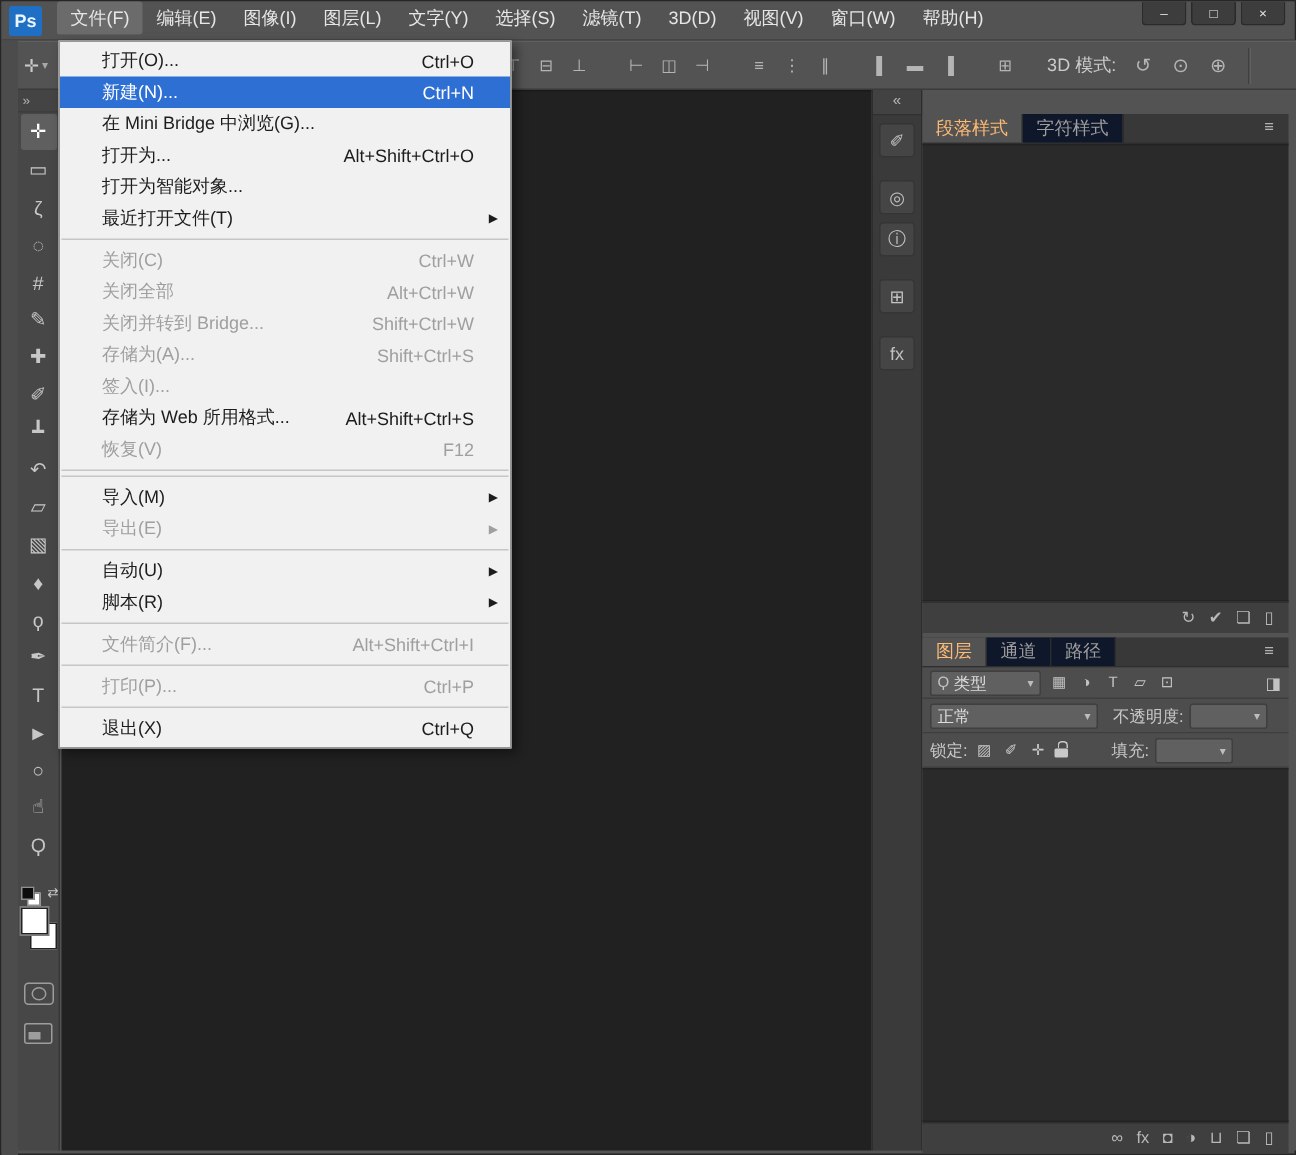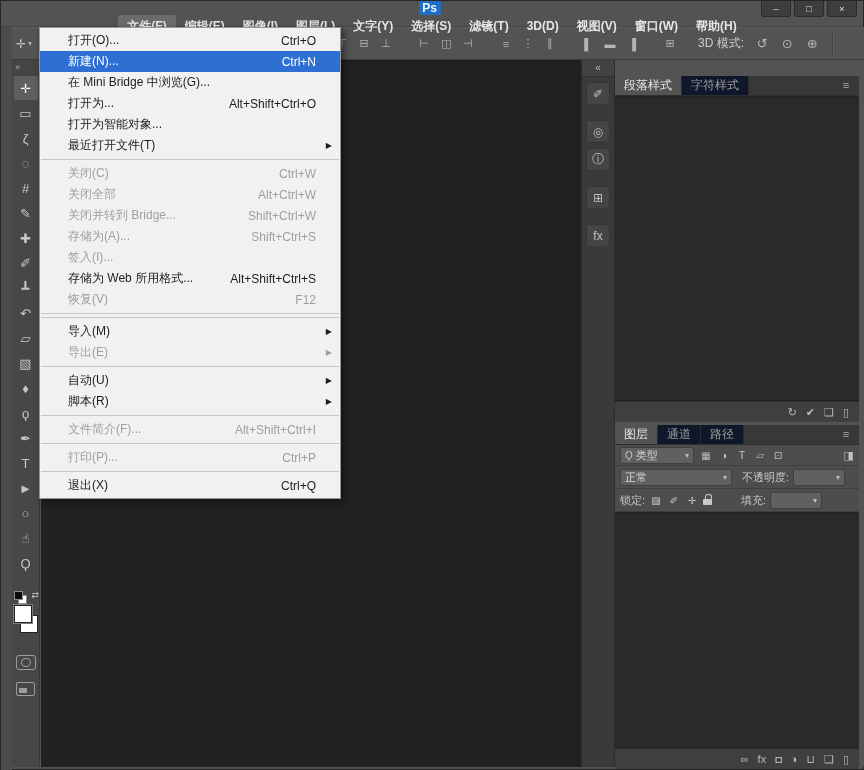--- a/index.html
+++ b/index.html
@@ -6,24 +6,24 @@
   body{
     width:864px;height:770px;position:relative;overflow:hidden;
     background:#535353;
     font-family:"Liberation Sans","DejaVu Sans",sans-serif;
     -webkit-font-smoothing:antialiased;
   }
   #app{position:absolute;inset:0;border:1px solid #262626;box-sizing:border-box;}
 
   
   #menubar{position:absolute;left:0;top:0;width:100%;height:26px;background:#535353;
-    display:flex;align-items:center;border-bottom:1px solid #454545;box-sizing:border-box;z-index:20;flex-direction:column;}
+    display:flex;align-items:center;border-bottom:1px solid #454545;box-sizing:border-box;z-index:20;}
   .ps-logo{width:22px;height:20px;margin:0 10px 0 5px;background:#1f6fc4;color:#eaf6ff;
     font-size:12px;font-weight:bold;display:flex;align-items:center;justify-content:center;border-radius:2px;}
-  #menubar-items{display:flex;align-items:center;height:100%;font-weight:bold;}
+  #menubar-items{display:flex;align-items:flex-start;height:100%;}
   .mb-item{padding:0 9px;height:22px;line-height:22px;font-size:12px;color:#e6e6e6;cursor:default;}
   .mb-item.active{background:#6b6b6b;border-radius:2px;}
   #win-controls{position:absolute;right:6px;top:0;display:flex;gap:3px;}
   .win-btn{width:28px;height:15px;background:#3d3d3d;border:1px solid #2a2a2a;border-top:none;
     border-radius:0 0 3px 3px;color:#e2e2e2;font-size:9px;display:flex;align-items:center;justify-content:center;}
 
   
   #optionsbar{position:absolute;left:11px;top:26px;width:853px;height:33px;background:#535353;
     border-top:1px solid #5f5f5f;border-bottom:1px solid #3b3b3b;box-sizing:border-box;
     display:flex;align-items:center;}
@@ -89,21 +89,21 @@
   .di-btn.gap{margin-top:15px;}
 
   
   #rightdock{position:absolute;left:614px;top:59px;width:250px;height:707px;background:#535353;
     box-sizing:border-box;padding-right:6px;}
   .dock-top{height:16px;}
   .ptabs{display:flex;align-items:stretch;height:19px;background:#383838;border-bottom:1px solid #2e2e2e;}
   .tabwrap{display:flex;}
   .ptab{padding:0 9px;line-height:19px;font-size:12px;color:#9e9e9e;background:#0f172a;
     border-right:1px solid #2c2c2c;cursor:default;white-space:nowrap;}
-  .ptab.active{background:#535353;color:#e5e5e5;}
+  .ptab.active{background:#535353;color:#fdba74;}
   .pmenu{margin-left:auto;width:26px;text-align:center;line-height:19px;color:#b2b2b2;font-size:11px;}
   .pbody{background:#2a2a2a;border:1px solid #232323;border-left:none;border-right:none;box-sizing:border-box;}
   #para-body{height:305px;}
   .pfoot{height:21px;background:#3f3f3f;display:flex;align-items:center;justify-content:flex-end;
     gap:9px;padding:0 10px;border-top:1px solid #2f2f2f;box-sizing:border-box;}
   .foot-icon{color:#b8b8b8;font-size:11px;line-height:1;}
   .gap3{height:3px;}
 
   .lrow{display:flex;align-items:center;background:#4d4d4d;border-bottom:1px solid #3e3e3e;
     box-sizing:border-box;padding:0 5px;gap:4px;}

